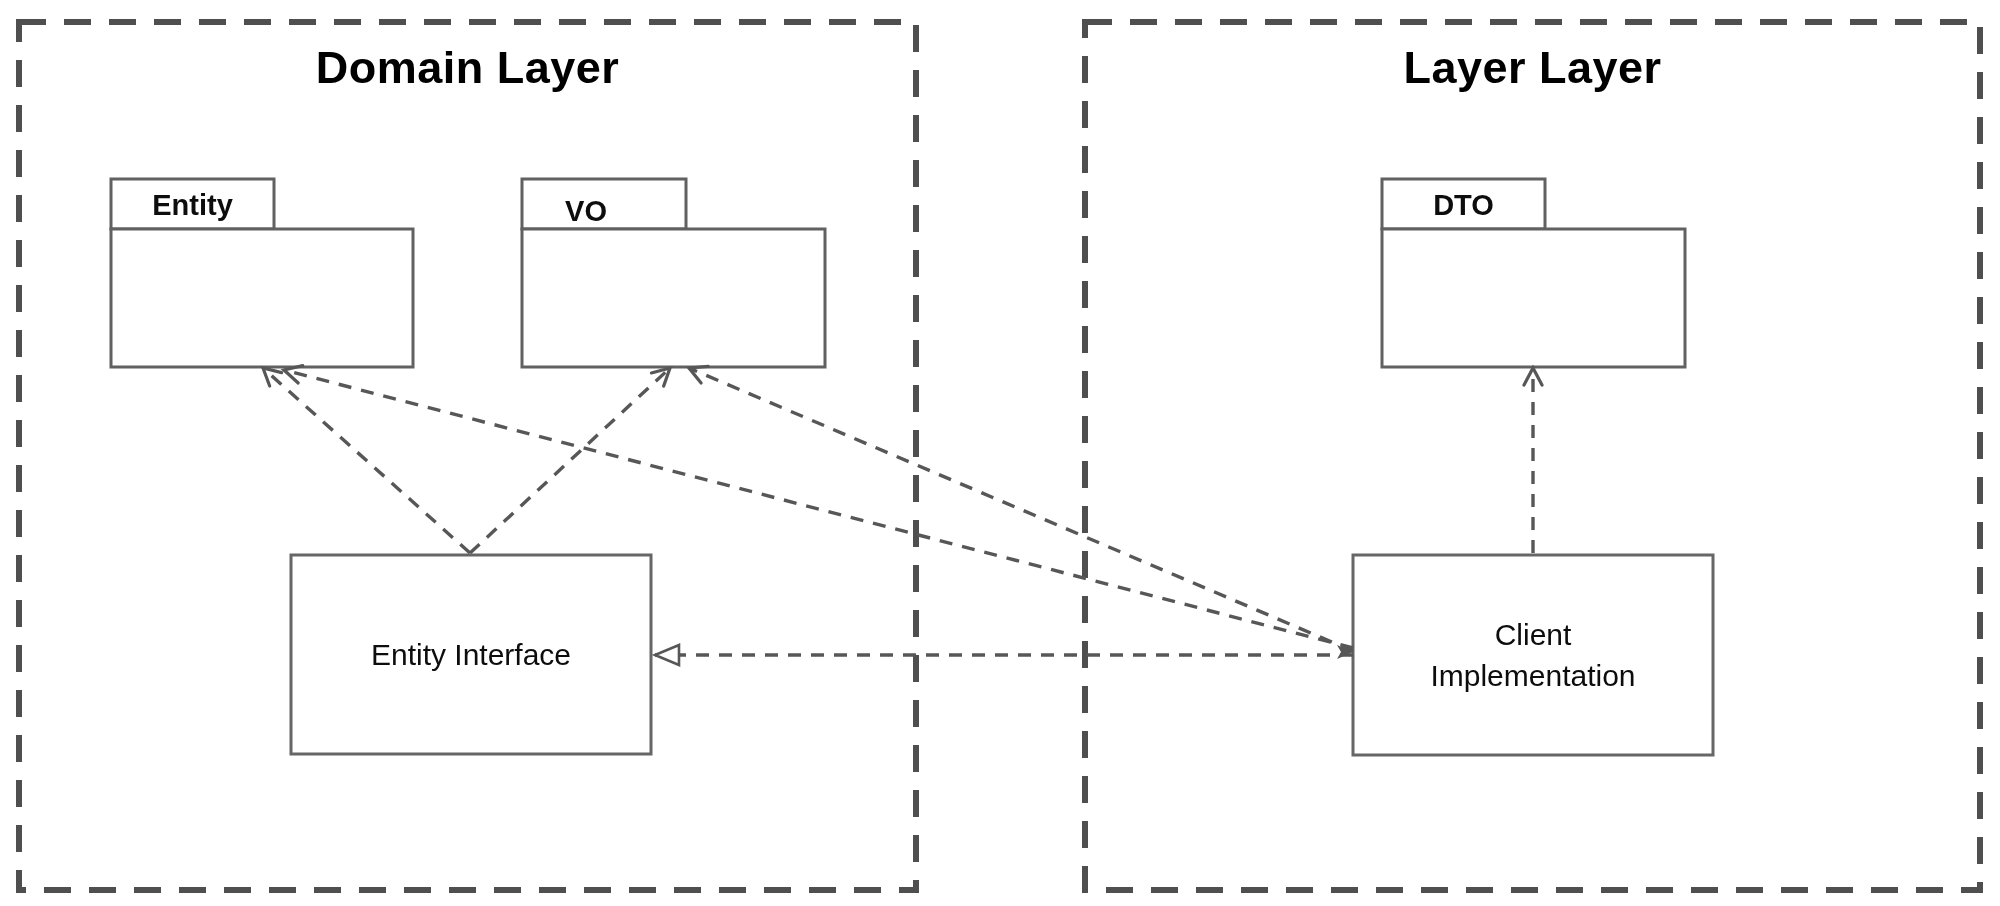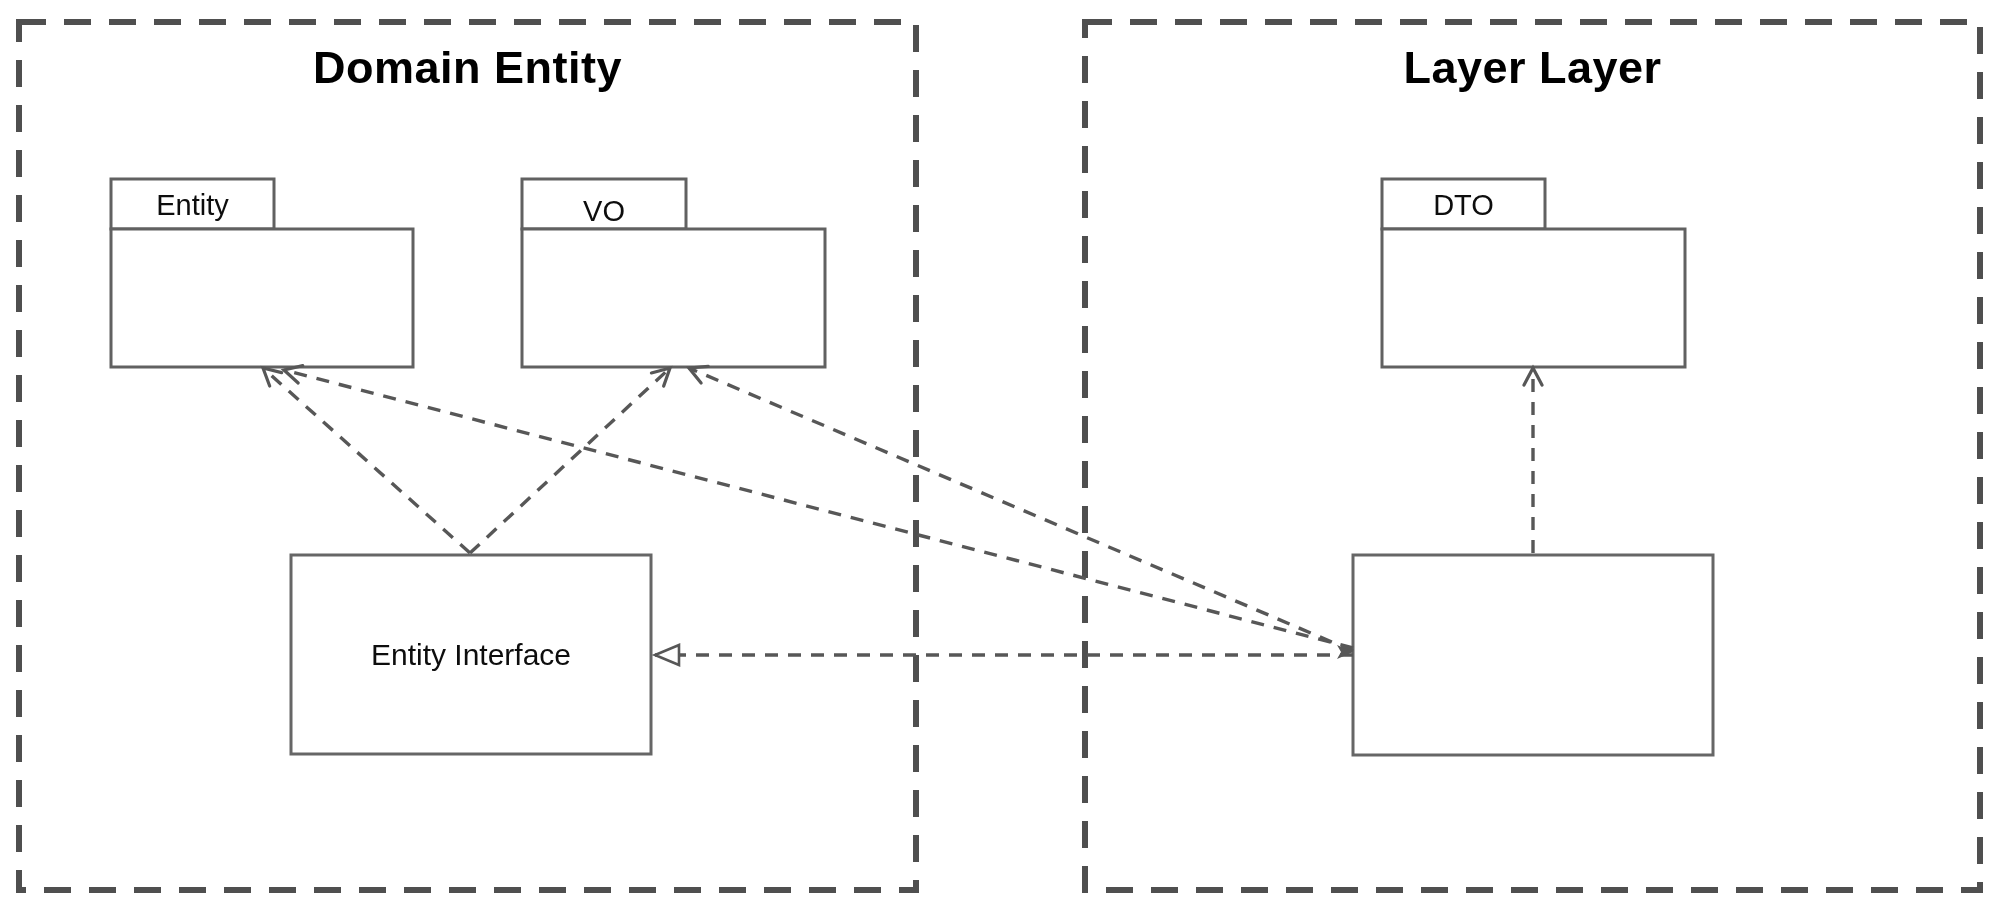--- a/index.html
+++ b/index.html
@@ -36,25 +36,25 @@
     font-size: 45px;
     font-weight: 700;
     color: #000000;
     letter-spacing: 0.5px;
   }
   .layer-title.domain { left: 19px;   top: 40px; width: 897px; height: 56px; }
   .layer-title.infra  { left: 1085px; top: 40px; width: 895px; height: 56px; }
 
   .pkg-label {
     font-size: 29px;
-    font-weight: 400;
+    font-weight: 700;
     border-radius: 12px;
   }
   .pkg-label.entity { left: 111px;  top: 181px; width: 163px; height: 48px; }
-  .pkg-label.vo     { left: 522px;  top: 181px; width: 164px; height: 60px; }
+  .pkg-label.vo     { left: 504px;  top: 181px; width: 164px; height: 60px; }
   .pkg-label.dto    { left: 1382px; top: 181px; width: 163px; height: 48px; }
 
   .node-label {
     font-size: 30px;
     line-height: 1.38;
     white-space: pre-line;
   }
   .node-label.client-interface      { left: 291px;  top: 555px; width: 360px; height: 199px; }
   .node-label.client-implementation { left: 1353px; top: 555px; width: 360px; height: 200px; }
 </style>
@@ -98,22 +98,24 @@
     <line x1="470" y1="553" x2="670" y2="368" stroke="#575757" stroke-width="3.4" stroke-dasharray="13 10" marker-end="url(#openArrow)"></line>
     <line x1="1353" y1="648" x2="284" y2="370" stroke="#575757" stroke-width="3.4" stroke-dasharray="13 10" marker-end="url(#openArrow)"></line>
     <line x1="1353" y1="651" x2="689" y2="368" stroke="#575757" stroke-width="3.4" stroke-dasharray="13 10" marker-end="url(#openArrow)"></line>
     <line x1="1533" y1="553" x2="1533" y2="368" stroke="#575757" stroke-width="3.4" stroke-dasharray="13 10" marker-end="url(#openArrow)"></line>
 
     <line x1="1353" y1="655" x2="655" y2="655" stroke="#575757" stroke-width="3.4" stroke-dasharray="13 10" marker-end="url(#hollowTriangle)"></line>
 
     <path d="M 1353 652 L 1337 645 L 1341 652 L 1337 659 Z" fill="#575757"></path>
   </svg>
 
-  <div class="label layer-title domain">Domain Entity</div>
+  <div class="label layer-title domain">Domain Layer</div>
   <div class="label layer-title infra">Layer Layer</div>
 
   <div class="label pkg-label entity">Entity</div>
   <div class="label pkg-label vo">VO</div>
   <div class="label pkg-label dto">DTO</div>
 
   <div class="label node-label client-interface">Entity Interface</div>
+  <div class="label node-label client-implementation">Client
+Implementation</div>
 
 </div>
 
 </body></html>

